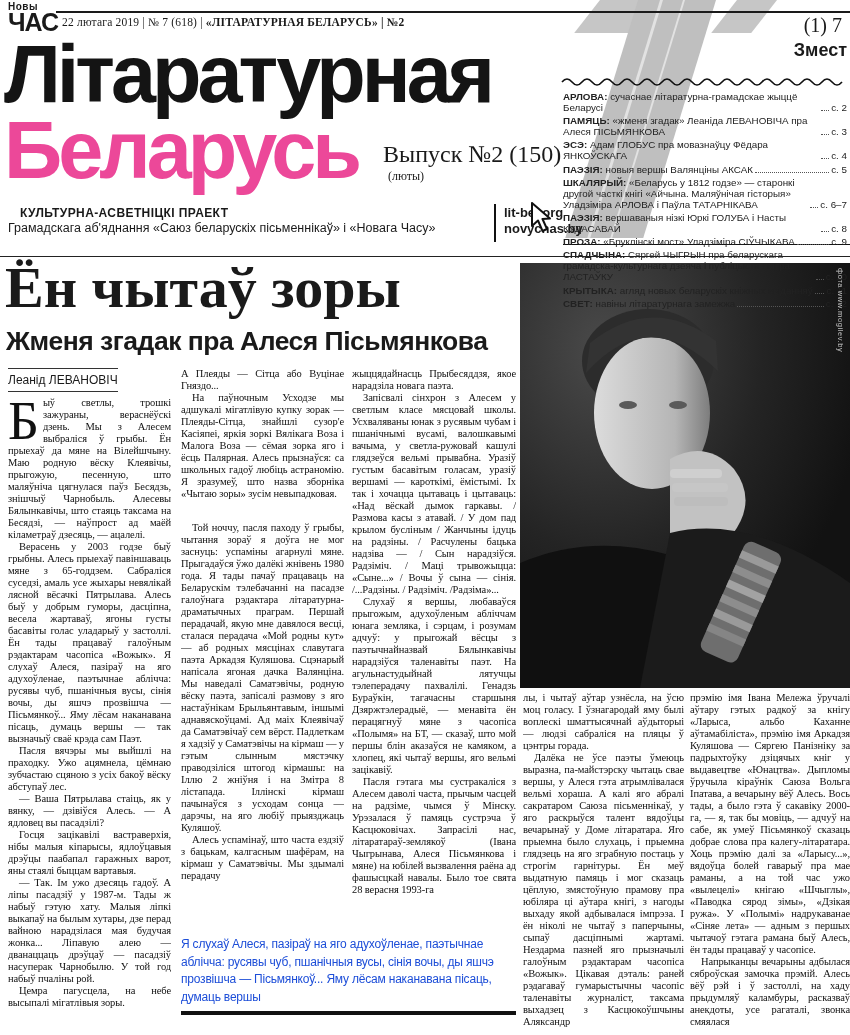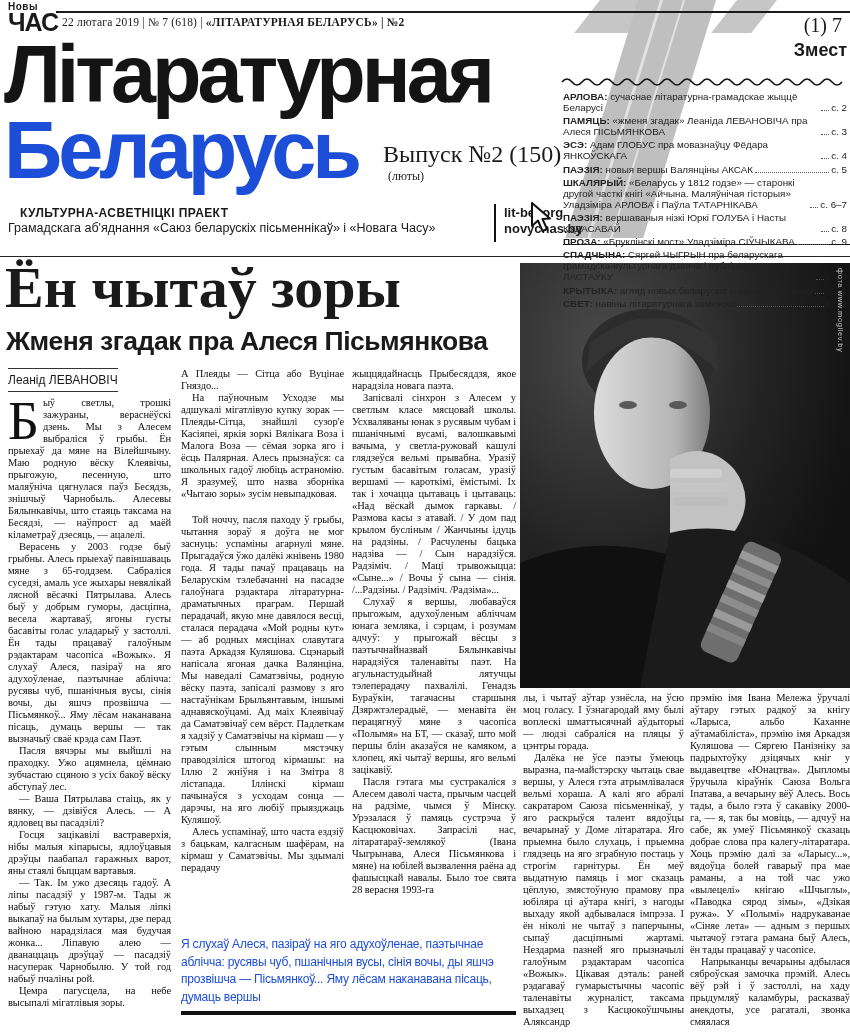--- a/index.html
+++ b/index.html
@@ -19,21 +19,21 @@
   
   .stripe{background:#c6c6c6;transform:skewX(-38deg);transform-origin:top left;}
   .big-stroke{left:638px;top:0;width:78px;height:238px;background:#bfbfbf;
               transform:skewX(-17deg);transform-origin:top left;}
   .stroke-line{position:absolute;top:0;width:3px;height:100%;background:#ffffff;opacity:.55;}
 
   
   .mast{font-family:"Liberation Sans",sans-serif;font-weight:800;line-height:1;
         letter-spacing:-4px;font-size:81px;white-space:nowrap;z-index:2;}
   .mast-black{left:4px;top:34px;color:#141414;}
-  .mast-gray{left:4px;top:110px;color:#1d4ed8;}
+  .mast-gray{left:4px;top:110px;color:#ec4899;}
   .issue-label{left:383px;top:141px;font-size:24px;z-index:2;}
   .issue-month{left:388px;top:169px;font-size:12px;z-index:2;}
   .project-title{left:8px;top:206px;font-family:"Liberation Sans",sans-serif;
                  font-weight:700;font-size:12px;letter-spacing:.4px;padding-left:12px;}
   .project-sub{left:8px;top:221px;font-family:"Liberation Sans",sans-serif;font-size:12.5px;}
   .site-divider{left:494px;top:204px;width:1.5px;height:38px;background:#111;}
   .site1{left:504px;top:205px;font-family:"Liberation Sans",sans-serif;font-weight:700;font-size:13px;}
   .site2{left:504px;top:221px;font-family:"Liberation Sans",sans-serif;font-weight:700;font-size:13px;}
   .cursor-icon{left:528px;top:202px;width:26px;height:32px;z-index:3;}
 
@@ -62,21 +62,21 @@
   .photo{left:520px;top:263px;width:330px;height:425px;background:#161616;}
   .photo svg{display:block;}
   .photo-credit{left:836px;top:268px;writing-mode:vertical-rl;font-family:"Liberation Sans",sans-serif;
                 font-size:7.5px;color:#c4c4c4;letter-spacing:.6px;z-index:2;}
 
   
   .body-col{overflow:hidden;text-align:justify;font-size:10.5px;line-height:12px;
             letter-spacing:-.01em;color:#111;}
   .body-col p{margin:0;text-indent:11px;}
   .body-col p.cont{text-indent:0;}
-  .body-col p.gap{margin-top:14px;}
+  .body-col p.gap{margin-top:22px;}
   .col1{left:8px;top:397px;width:163px;height:638px;}
   .col2{left:181px;top:368px;width:163px;height:568px;}
   .col3{left:352px;top:368px;width:164px;height:568px;}
   .col4{left:523px;top:692px;width:161px;height:343px;}
   .col5{left:690px;top:692px;width:160px;height:343px;}
   .dropcap{float:left;font-size:54px;line-height:44px;padding:2px 4px 0 0;font-weight:400;}
 
   
   .pullquote{left:181px;top:936px;width:335px;height:99px;overflow:hidden;
              font-family:"Liberation Sans",sans-serif;font-weight:400;font-size:12px;

